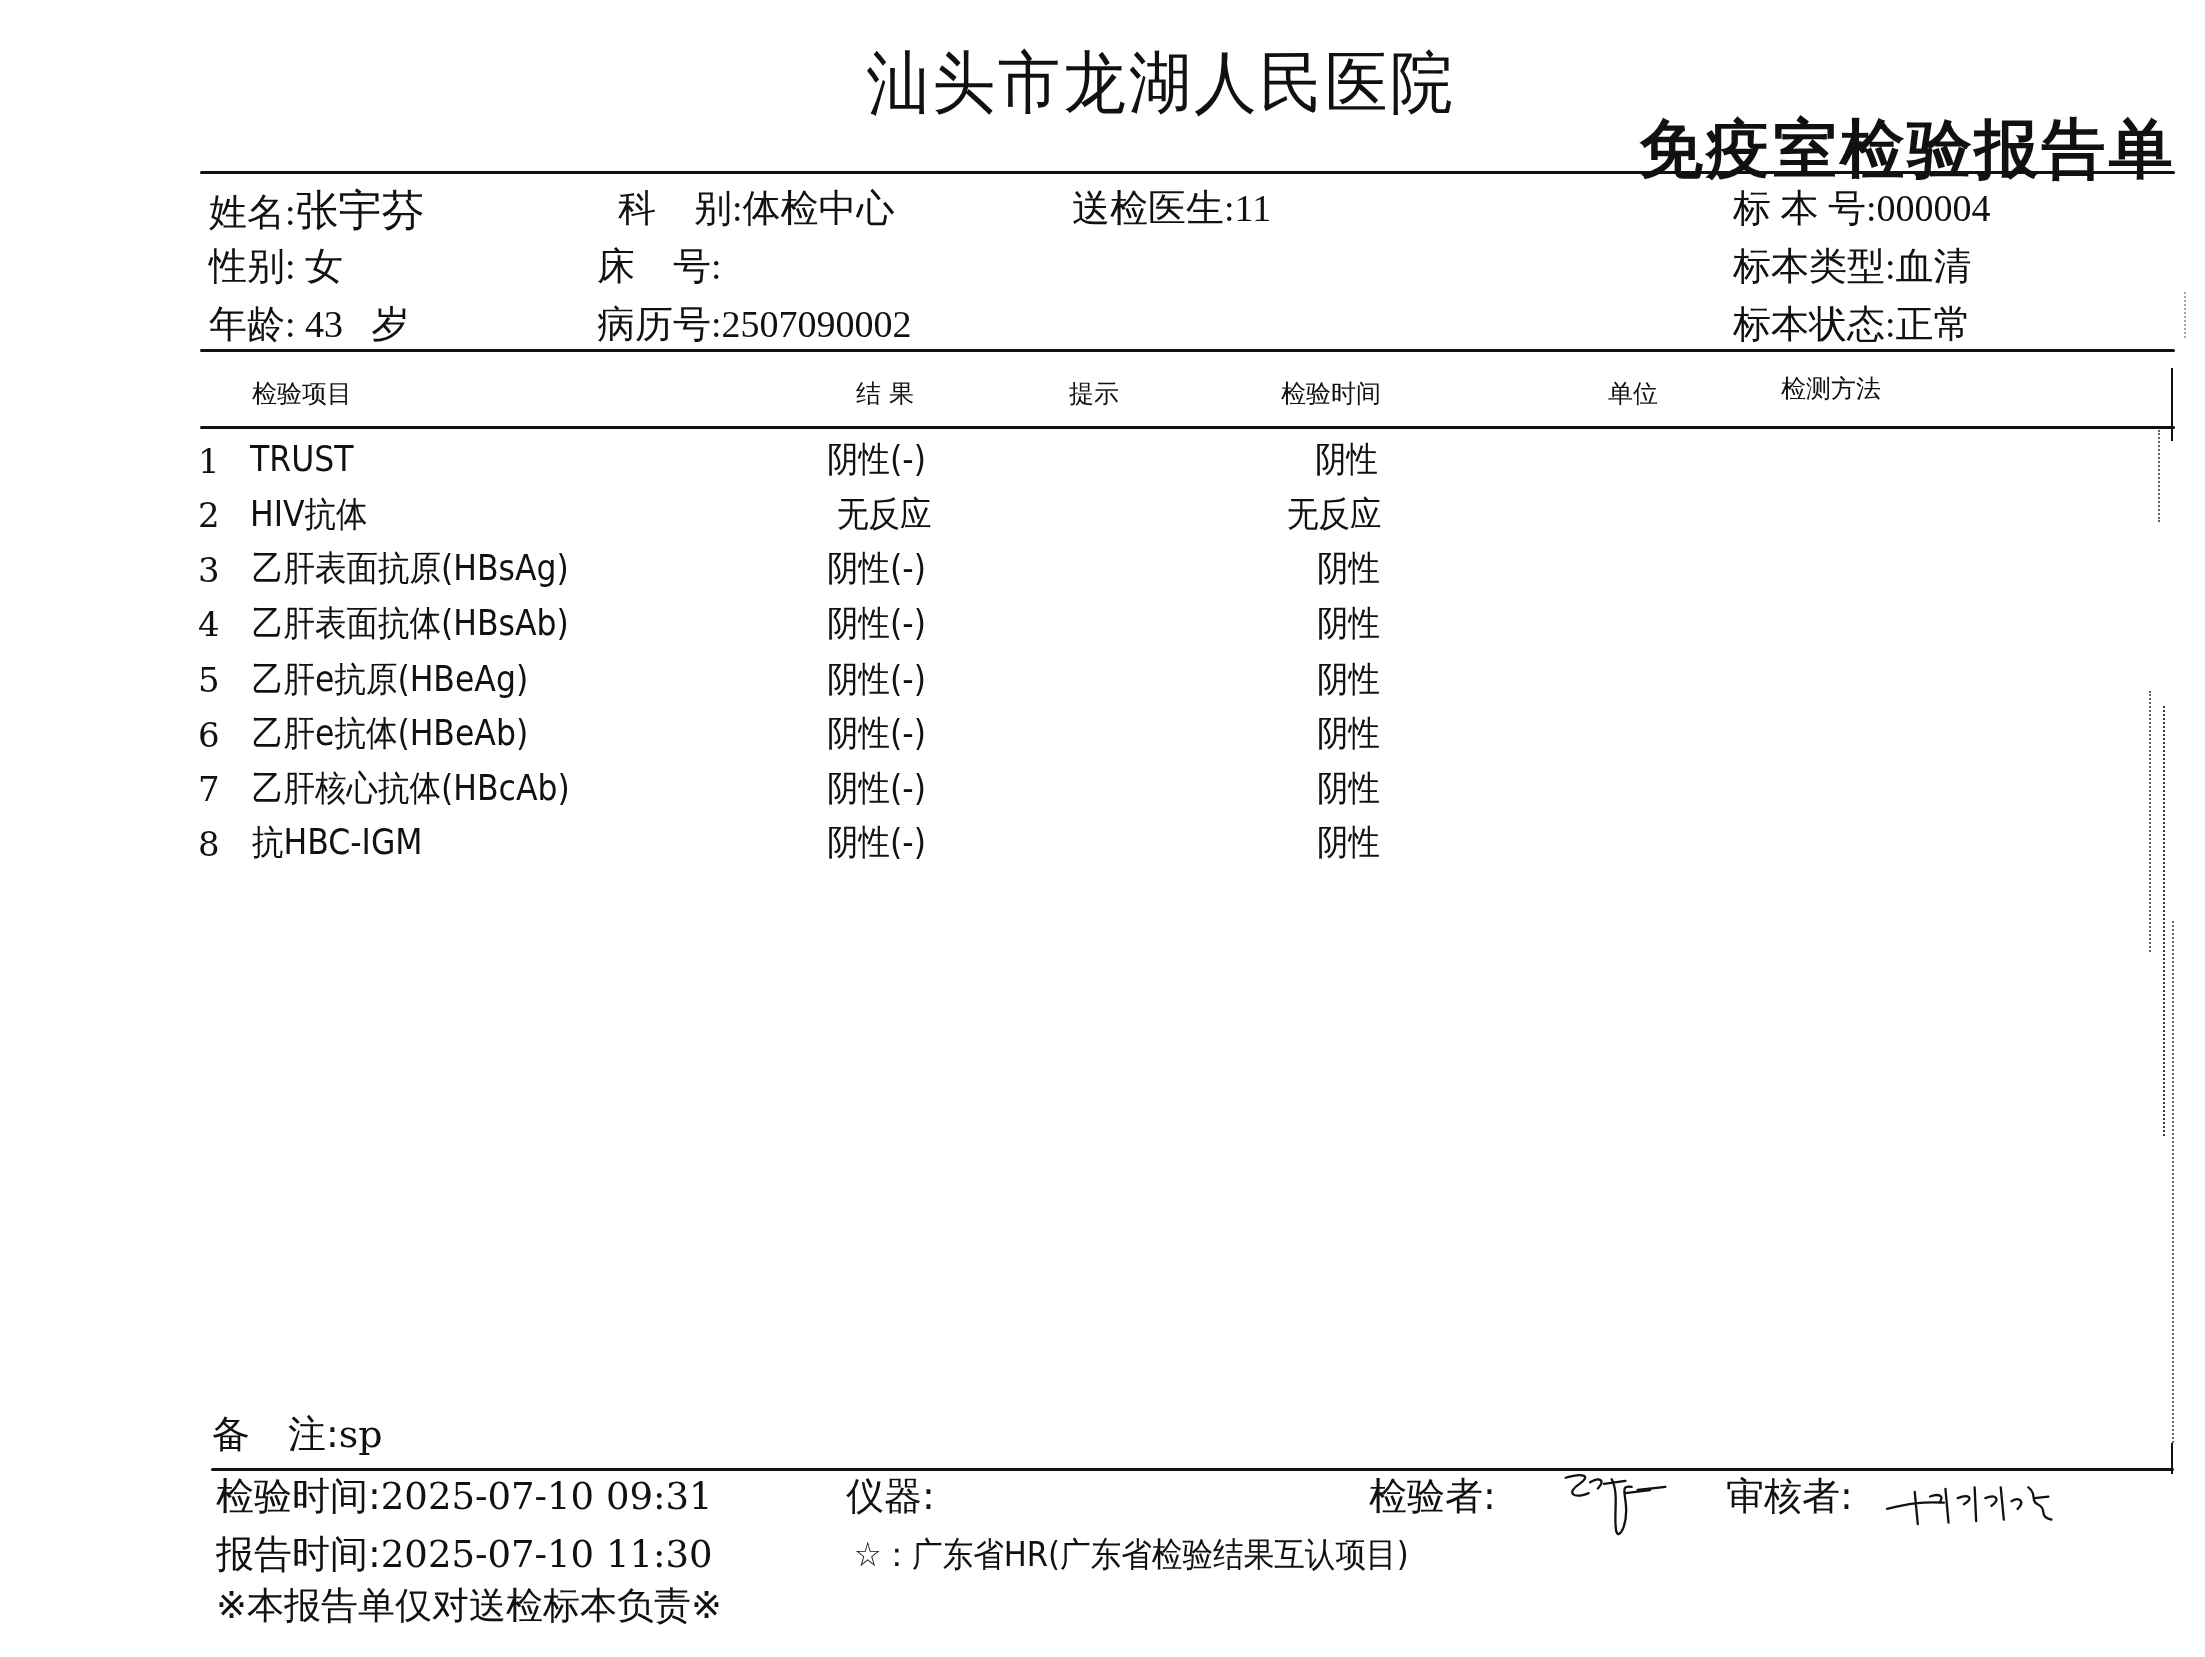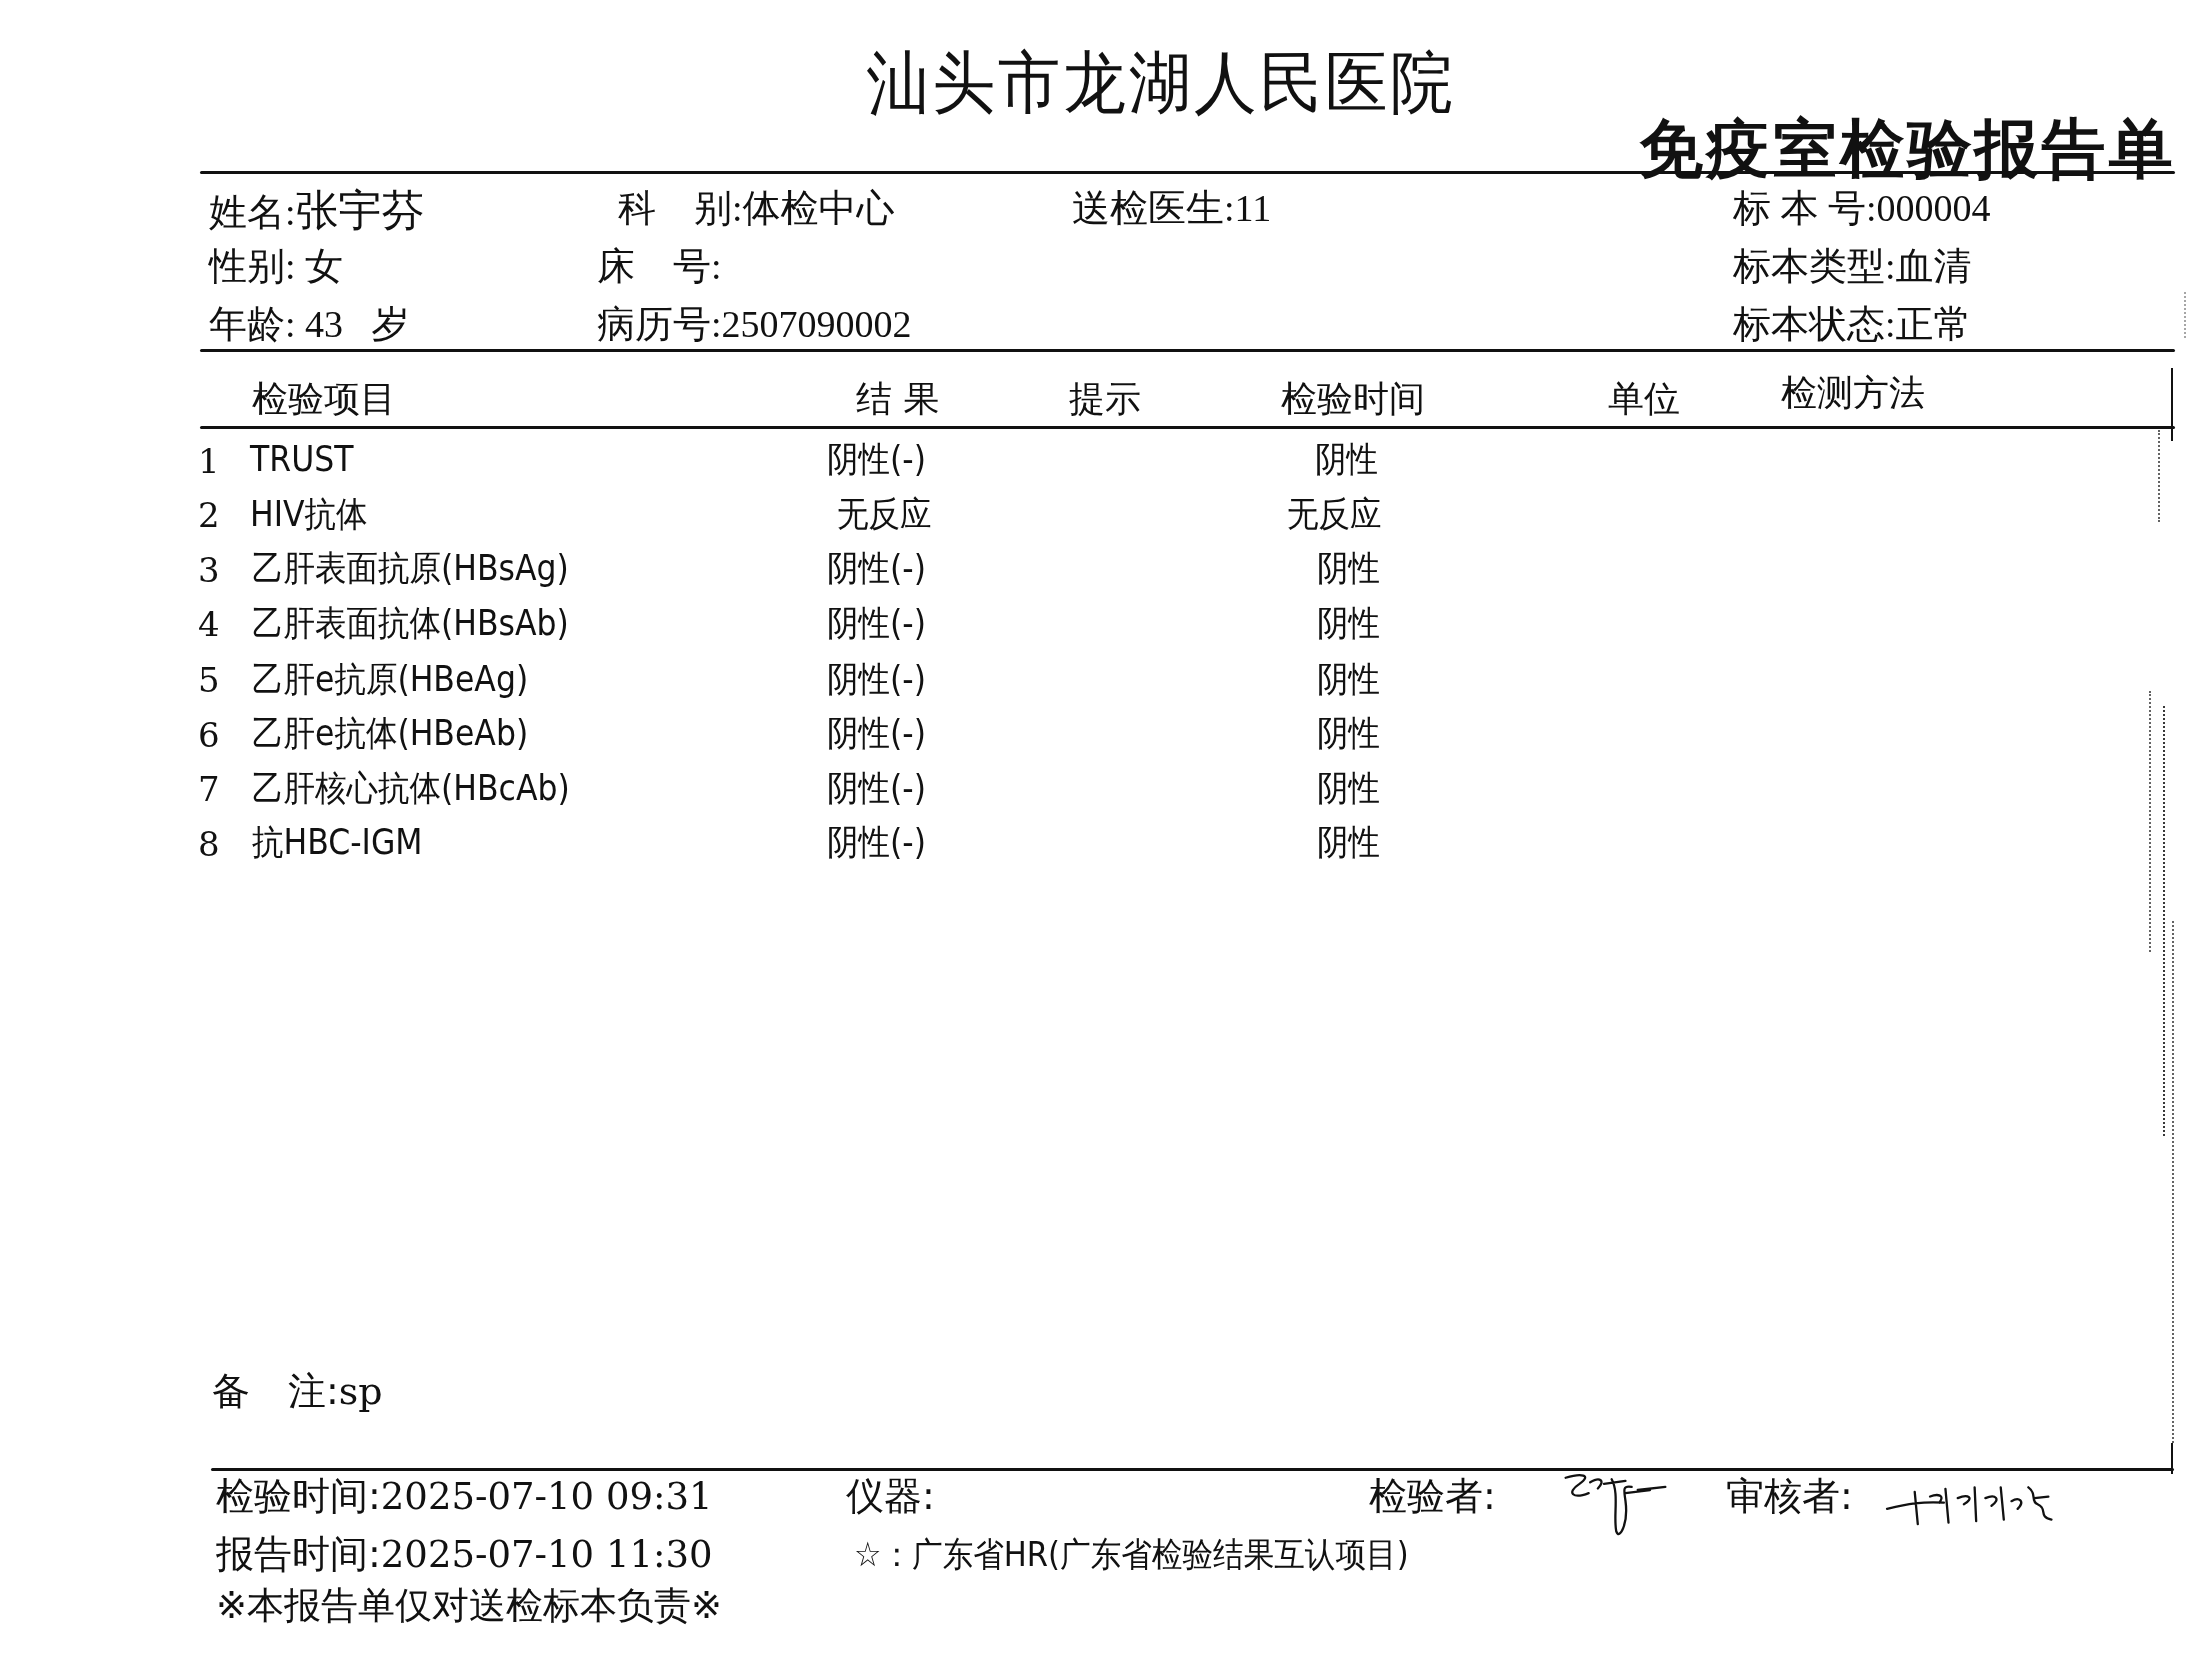--- a/index.html
+++ b/index.html
@@ -3,21 +3,21 @@
 <meta charset="utf-8">
 <style>
   html, body { margin:0; padding:0; background:#ffffff; }
   body { width:2205px; height:1658px; position:relative; overflow:hidden;
          font-family:"DejaVu Serif", "Liberation Serif", serif; color:#111; }
   .abs { position:absolute; white-space:nowrap; line-height:1; }
   .title { font-size:68px; letter-spacing:3.1px; font-family:"DejaVu Sans", sans-serif; transform:scaleX(0.92); transform-origin:left top; }
   .subtitle { font-size:64px; letter-spacing:3.1px; font-weight:bold; font-family:"DejaVu Serif", serif;margin-left:8px; }
   .rule { position:absolute; height:3.1px; background:#111; border-radius:1.5px; }
   .info { font-size:38px; font-family:Liberation Serif, serif; }
-  .th { font-size:36px; font-family:"DejaVu Sans", sans-serif; }
+  .th { font-size:25px; font-family:"DejaVu Sans", sans-serif; }
   .td { font-size:35px; font-family:"DejaVu Sans", sans-serif; transform:scaleX(0.9); transform-origin:left center; }
   .num { font-size:34px; font-family:"DejaVu Serif", serif; }
   .foot { font-size:38px; font-family:"DejaVu Sans", sans-serif; }
   .note { font-size:34px; font-family:"DejaVu Sans", sans-serif; transform:scaleX(0.9); transform-origin:left center; }
   .vline { position:absolute; width:2.3px; background:#111; }
   .noise { position:absolute; border-left:2.3px dotted #222; opacity:.7; }
   svg.sig { position:absolute; overflow:visible; }
 </style>
 </head>
 <body>
@@ -127,21 +127,21 @@
     <div class="abs td" style="left:1317px; top:825px;">阴性</div>
   </div>
 </div>
 
 <div class="noise" style="left:2158px; top:430px; height:92px;"></div>
 <div class="noise" style="left:2149px; top:691px; height:261px;"></div>
 <div class="noise" style="left:2163px; top:706px; height:430px; opacity:.9;"></div>
 <div class="noise" style="left:2172px; top:921px; height:522px;"></div>
 <div class="noise" style="left:2184px; top:292px; height:46px; opacity:.4;"></div>
 
-<div class="abs foot" style="left:212px; top:1372px;text-align:center;">
+<div class="abs foot" style="left:212px; top:1415px;text-align:center;">
   <span>备　注:</span><span style="font-family:'DejaVu Serif', serif;">sp</span>
 </div>
 
 <div class="rule" style="left:211px; width:1963px; top:1468px;"></div>
 <div class="vline" style="left:2171px; top:1443px; height:31px;"></div>
 
 <div class="abs foot" style="left:216px; top:1477px;">
   <span>检验时间:</span><span style="font-family:'DejaVu Serif', serif; font-size:37px;">2025-07-10 09:31</span>
 </div>
 <div class="abs foot" style="left:216px; top:1535px;">

